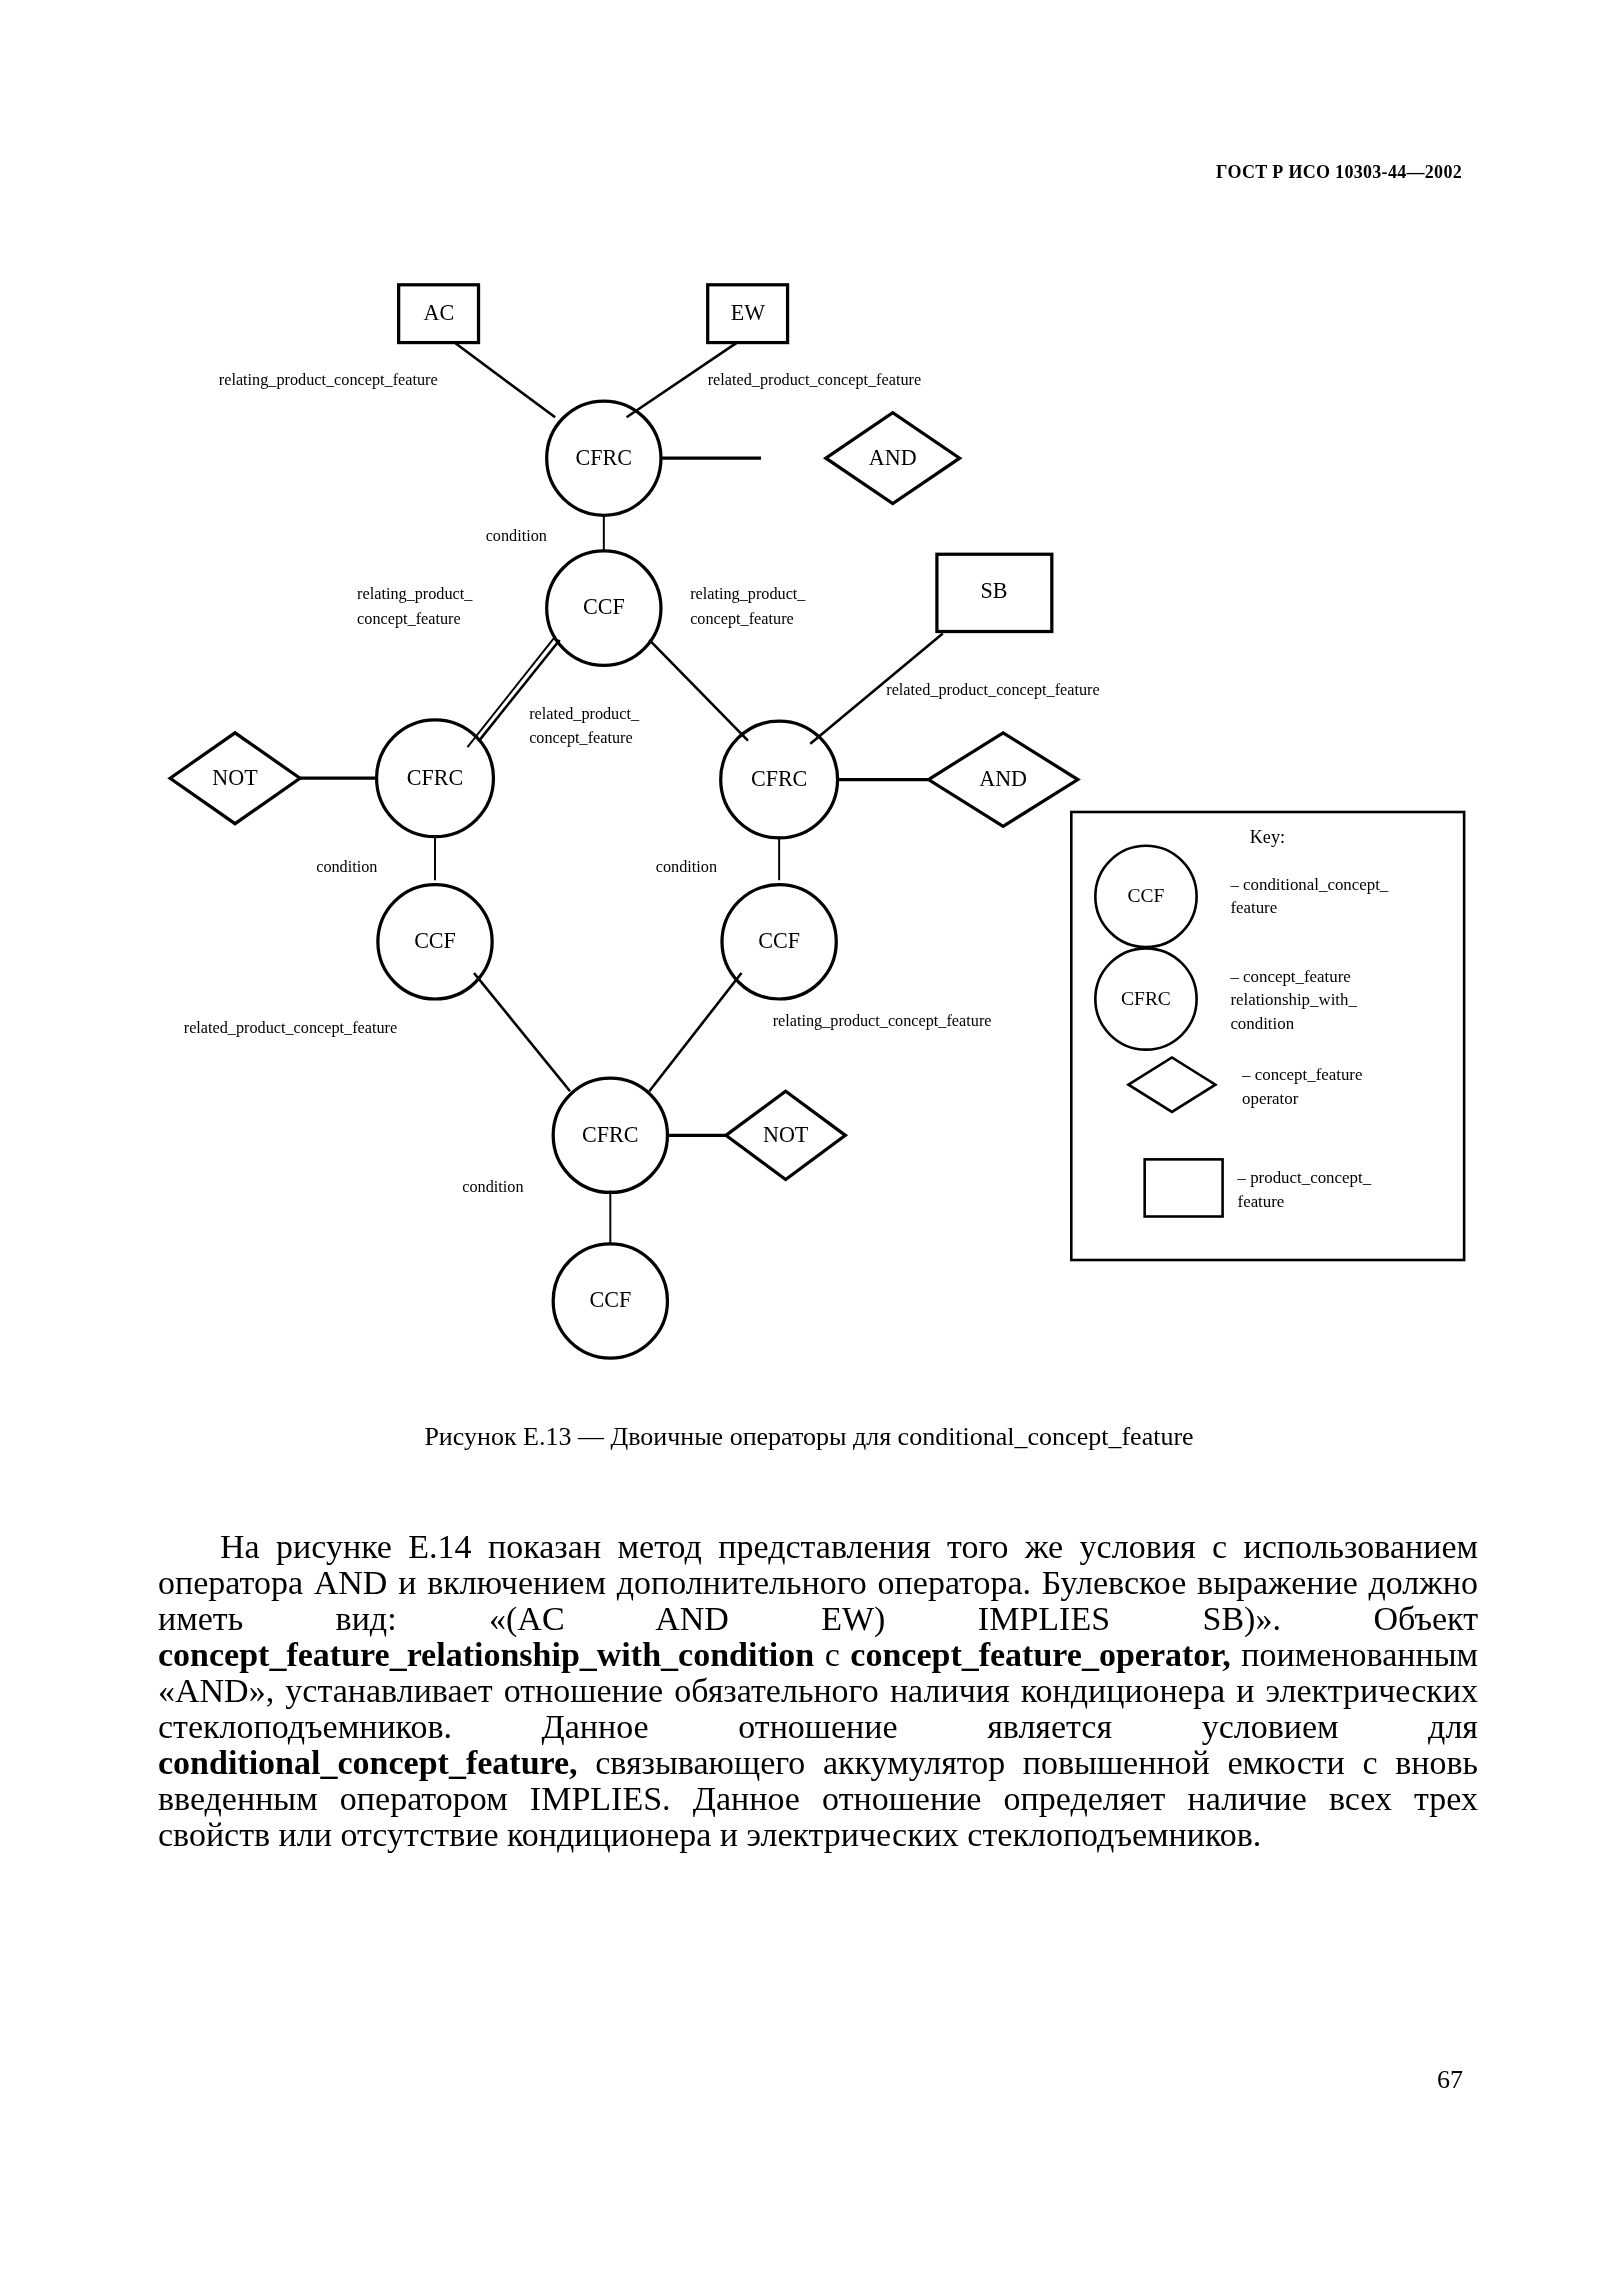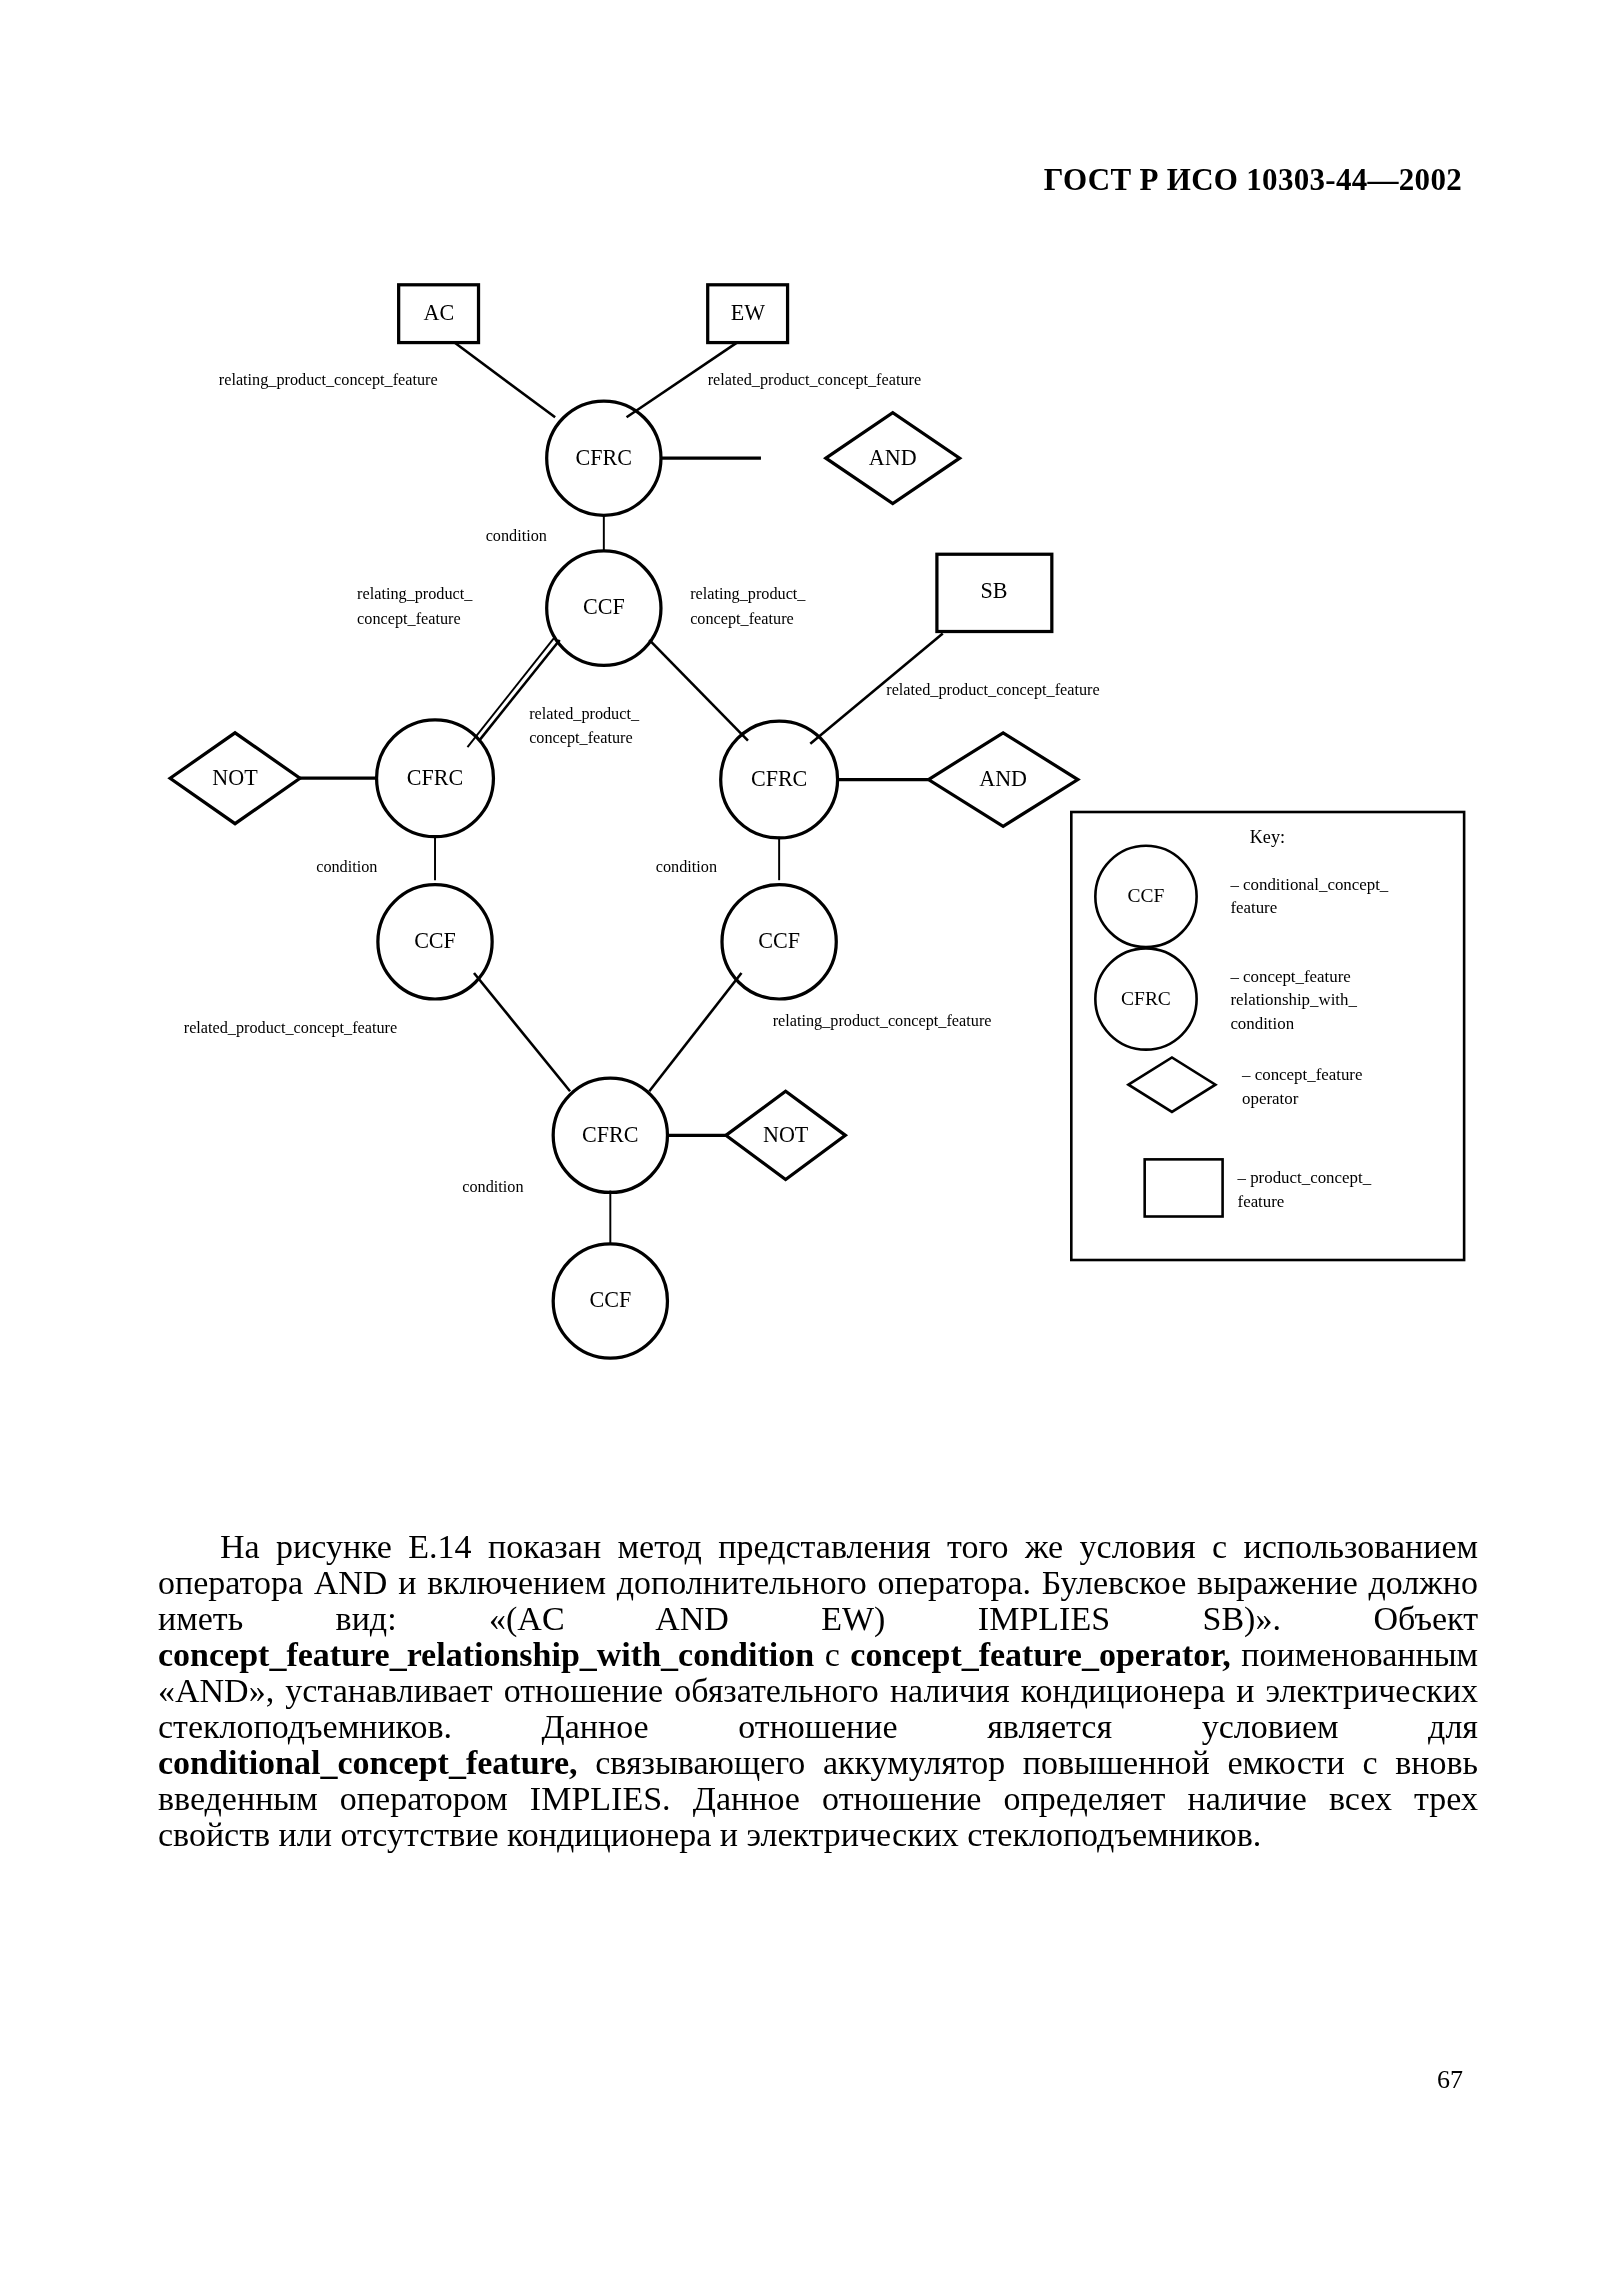--- a/index.html
+++ b/index.html
@@ -19,21 +19,21 @@
     position: absolute;
     inset: 0;
     width: 1618px;
     height: 2284px;
   }
   
   .doc-header {
     position: absolute;
     top: 162px;
     right: 156px;
-    font-size: 31px;
+    font-size: 18px;
     font-weight: bold;
     letter-spacing: 0.3px;
     white-space: nowrap;
   }
   
   .figure-wrap {
     position: absolute;
     left: 0;
     top: 247px;
     width: 1442px;
@@ -254,19 +254,20 @@
         <g>
           <rect class="shape" x="1763" y="1405" width="120" height="88" stroke-width="4" fill="#fff"></rect>
           <text class="key-desc" x="1906" y="1442">– product_concept_</text>
           <text class="key-desc" x="1906" y="1478">feature</text>
         </g>
       </g>
 
     </svg>
   </div>
 
+  <div class="figure-caption">Рисунок Е.13 — Двоичные операторы для conditional_concept_feature</div>
 
   <div class="body-text">На рисунке Е.14 показан метод представления того же условия с использованием оператора AND и включением дополнительного оператора. Булевское выражение должно иметь вид: «(AC AND EW) IMPLIES SB)». Объект <b>concept_feature_relationship_with_condition</b> с <b>concept_feature_operator,</b> поименованным «AND», устанавливает отношение обязательного наличия кондиционера и электрических стеклоподъемников. Данное отношение является условием для <b>conditional_concept_feature,</b> связывающего аккумулятор повышенной емкости с вновь введенным оператором IMPLIES. Данное отношение определяет наличие всех трех свойств или отсутствие кондиционера и электрических стеклоподъемников.</div>
 
   <div class="page-number">67</div>
 
 </div>
 
 
 </body></html>

